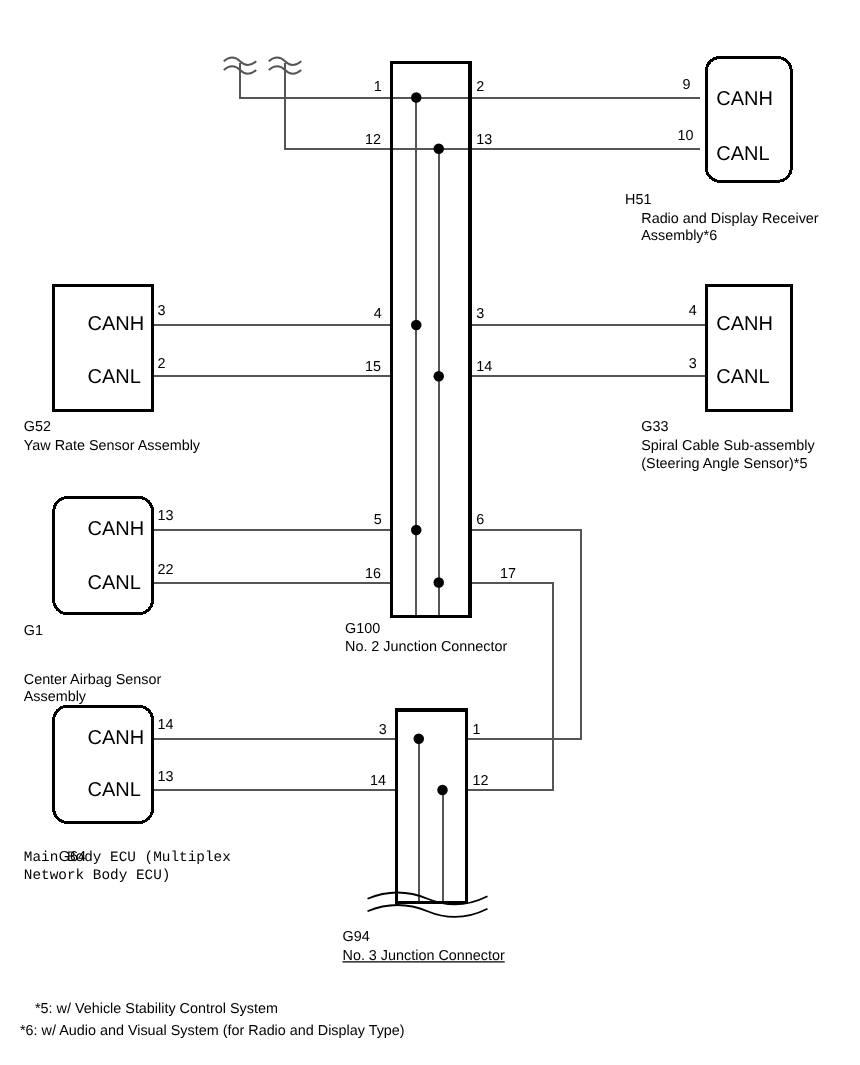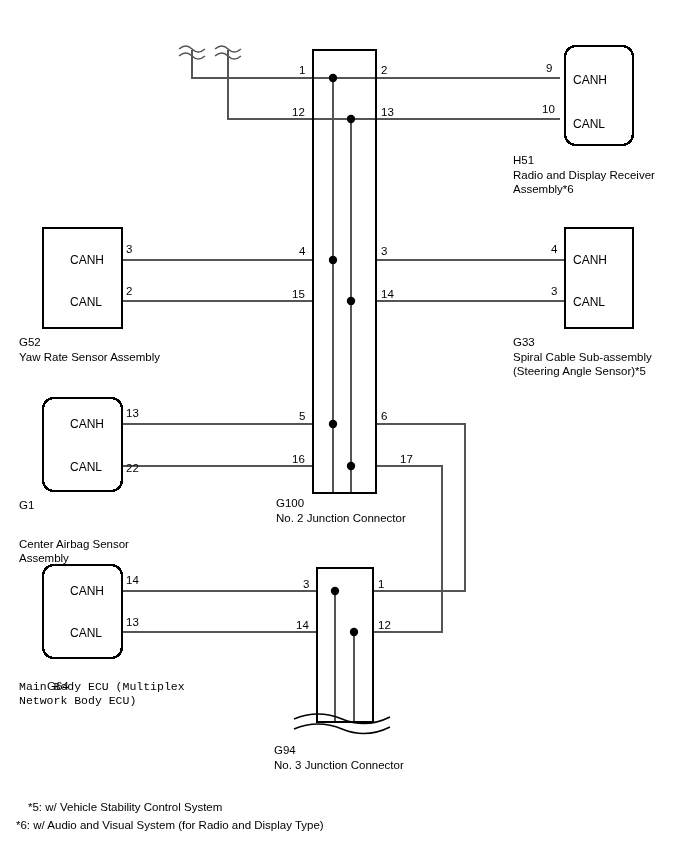--- a/index.html
+++ b/index.html
@@ -2,21 +2,21 @@
 <html><head>
 <meta charset="utf-8">
 <style>
   html,body{margin:0;padding:0;background:#ffffff;}
   body{width:688px;height:852px;position:relative;
        font-family:"Liberation Sans","DejaVu Sans",sans-serif;
        color:#000;overflow:hidden;}
   #diagram{position:absolute;left:0;top:0;width:688px;height:852px;}
   .lbl{position:absolute;font-size:11.5px;line-height:14px;white-space:pre;color:#000;}
   .pin{position:absolute;font-size:11.5px;line-height:12px;color:#000;}
-  .port{position:absolute;font-size:12px;line-height:12px;color:#000;}
+  .port{position:absolute;font-size:16px;line-height:12px;color:#000;}
   .note{position:absolute;font-size:11.5px;line-height:14px;white-space:pre;color:#000;}
 </style>
 </head>
 <body>
 
 <svg id="diagram" viewBox="0 0 688 852">
   <g stroke="#555555" stroke-width="1.6" fill="none" shape-rendering="crispEdges">
 
     <path d="M192 50 L192 78 L560 78"></path>
     <path d="M228 50 L228 119 L560 119"></path>
@@ -78,21 +78,21 @@
   <g stroke="#000000" stroke-width="1.5" fill="none">
     <path d="M294 719 q24 -10 48 0 q24 10 48 -2"></path>
     <path d="M294 729 q24 -10 48 0 q24 10 48 -2"></path>
   </g>
 </svg>
 
 <div class="port" style="left:573px;top:74px;">CANH</div>
 <div class="port" style="left:573px;top:118px;">CANL</div>
 <div class="pin" style="left:546px;top:62px;">9</div>
 <div class="pin" style="left:542px;top:103px;">10</div>
-<div class="lbl" style="left:513px;top:153px;text-align:center;">H51</div>
+<div class="lbl" style="left:500px;top:153px;text-align:center;">H51</div>
 <div class="lbl" style="left:513px;top:168px;">Radio and Display Receiver
 Assembly*6</div>
 
 <div class="port" style="left:70px;top:254px;">CANH</div>
 <div class="port" style="left:70px;top:296px;">CANL</div>
 <div class="pin" style="left:126px;top:243px;">3</div>
 <div class="pin" style="left:126px;top:285px;">2</div>
 <div class="lbl" style="left:19px;top:335px;">G52</div>
 <div class="lbl" style="left:19px;top:350px;text-align:center;">Yaw Rate Sensor Assembly</div>
 
@@ -100,21 +100,21 @@
 <div class="port" style="left:573px;top:296px;">CANL</div>
 <div class="pin" style="left:551px;top:243px;">4</div>
 <div class="pin" style="left:551px;top:285px;">3</div>
 <div class="lbl" style="left:513px;top:335px;">G33</div>
 <div class="lbl" style="left:513px;top:350px;">Spiral Cable Sub-assembly
 (Steering Angle Sensor)*5</div>
 
 <div class="port" style="left:70px;top:418px;">CANH</div>
 <div class="port" style="left:70px;top:461px;">CANL</div>
 <div class="pin" style="left:126px;top:407px;">13</div>
-<div class="pin" style="left:126px;top:462px;text-align:right;">22</div>
+<div class="pin" style="left:126px;top:450px;text-align:right;">22</div>
 <div class="lbl" style="left:19px;top:498px;">G1</div>
 <div class="lbl" style="left:19px;top:513px;margin-top:24px;">Center Airbag Sensor
 Assembly</div>
 
 <div class="port" style="left:70px;top:585px;">CANH</div>
 <div class="port" style="left:70px;top:627px;">CANL</div>
 <div class="pin" style="left:126px;top:574px;">14</div>
 <div class="pin" style="left:126px;top:616px;">13</div>
 <div class="lbl" style="left:19px;top:679px;margin-left:28px;">G64</div>
 <div class="lbl" style="left:19px;top:680px;font-family:Liberation Mono, monospace;">Main Body ECU (Multiplex
@@ -133,16 +133,16 @@
 <div class="pin" style="left:292px;top:453px;">16</div>
 <div class="pin" style="left:381px;top:453px;margin-left:19px;">17</div>
 <div class="lbl" style="left:276px;top:496px;">G100</div>
 <div class="lbl" style="left:276px;top:511px;">No. 2 Junction Connector</div>
 
 <div class="pin" style="left:303px;top:578px;">3</div>
 <div class="pin" style="left:378px;top:578px;">1</div>
 <div class="pin" style="left:296px;top:619px;">14</div>
 <div class="pin" style="left:378px;top:619px;">12</div>
 <div class="lbl" style="left:274px;top:743px;">G94</div>
-<div class="lbl" style="left:274px;top:758px;">No. 3 Junction Connector</div>
+<div class="lbl" style="left:274px;top:758px;text-decoration:underline;">No. 3 Junction Connector</div>
 
 <div class="note" style="left:28px;top:789px;margin-top:11px;">*5: w/ Vehicle Stability Control System</div>
 <div class="note" style="left:16px;top:818px;">*6: w/ Audio and Visual System (for Radio and Display Type)</div>
 
 </body></html>

